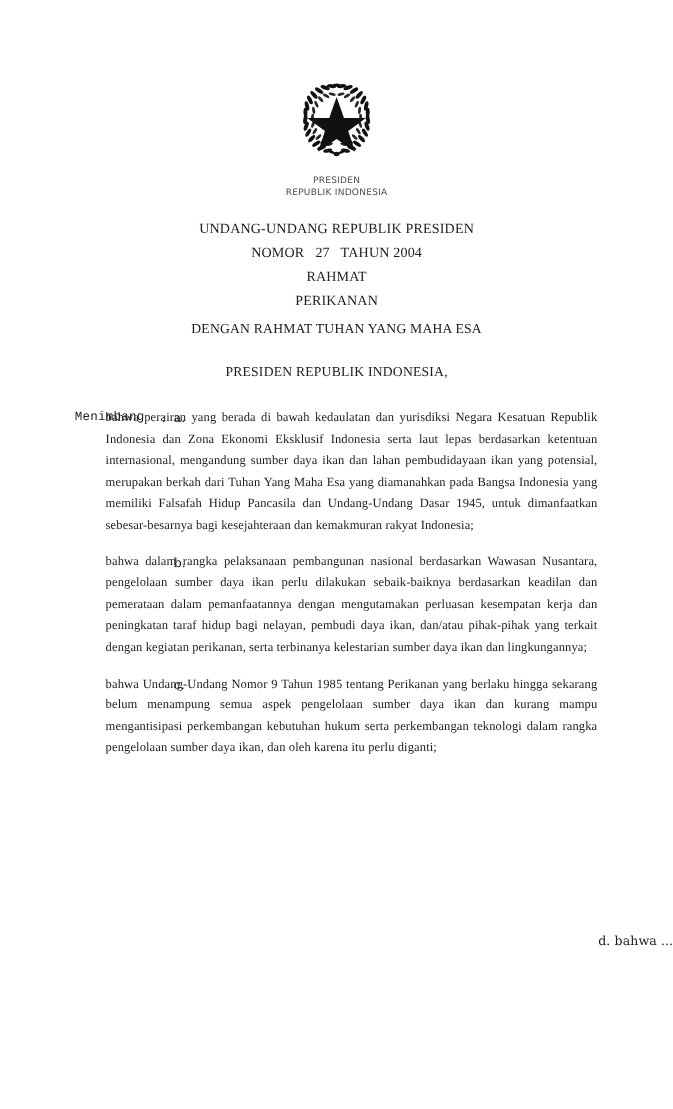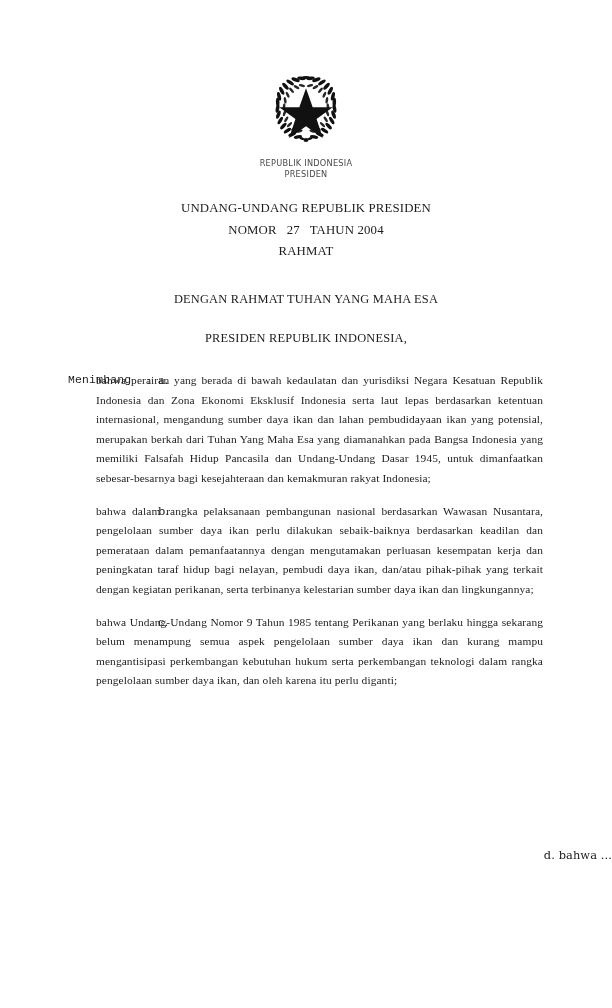--- a/index.html
+++ b/index.html
@@ -221,29 +221,30 @@
           <ellipse cx="44.6" cy="90.6" rx="3.4" ry="1.6" transform="rotate(18 44.6 90.6)"></ellipse>
           <ellipse cx="55.4" cy="90.6" rx="3.4" ry="1.6" transform="rotate(-18 55.4 90.6)"></ellipse>
 
           <ellipse cx="50" cy="12.2" rx="4.4" ry="1.9"></ellipse>
         </g>
 
         <polygon points="50,26 58.6,50.4 84.4,50.4 63.6,65.6 71.6,90 50,75 28.4,90 36.4,65.6 15.6,50.4 41.4,50.4"></polygon>
       </g>
     </svg>
     <div class="emblem-caption">
+      <div>PRESIDEN</div>
       <div>REPUBLIK INDONESIA</div>
-      <div>PRESIDEN</div>
     </div>
   </div>
 
   <div class="title-block">
     <div class="line">UNDANG-UNDANG REPUBLIK PRESIDEN</div>
     <div class="line">NOMOR   27   TAHUN 2004</div>
     <div class="line">RAHMAT</div>
+    <div class="line">PERIKANAN</div>
   </div>
 
   <div class="enactment l1">DENGAN RAHMAT TUHAN YANG MAHA ESA</div>
   <div class="enactment l2">PRESIDEN REPUBLIK INDONESIA,</div>
 
   <div class="considering">
 
     <div class="clause">
       <span class="clause-label">Menimbang</span>
       <span class="clause-colon">:</span>

